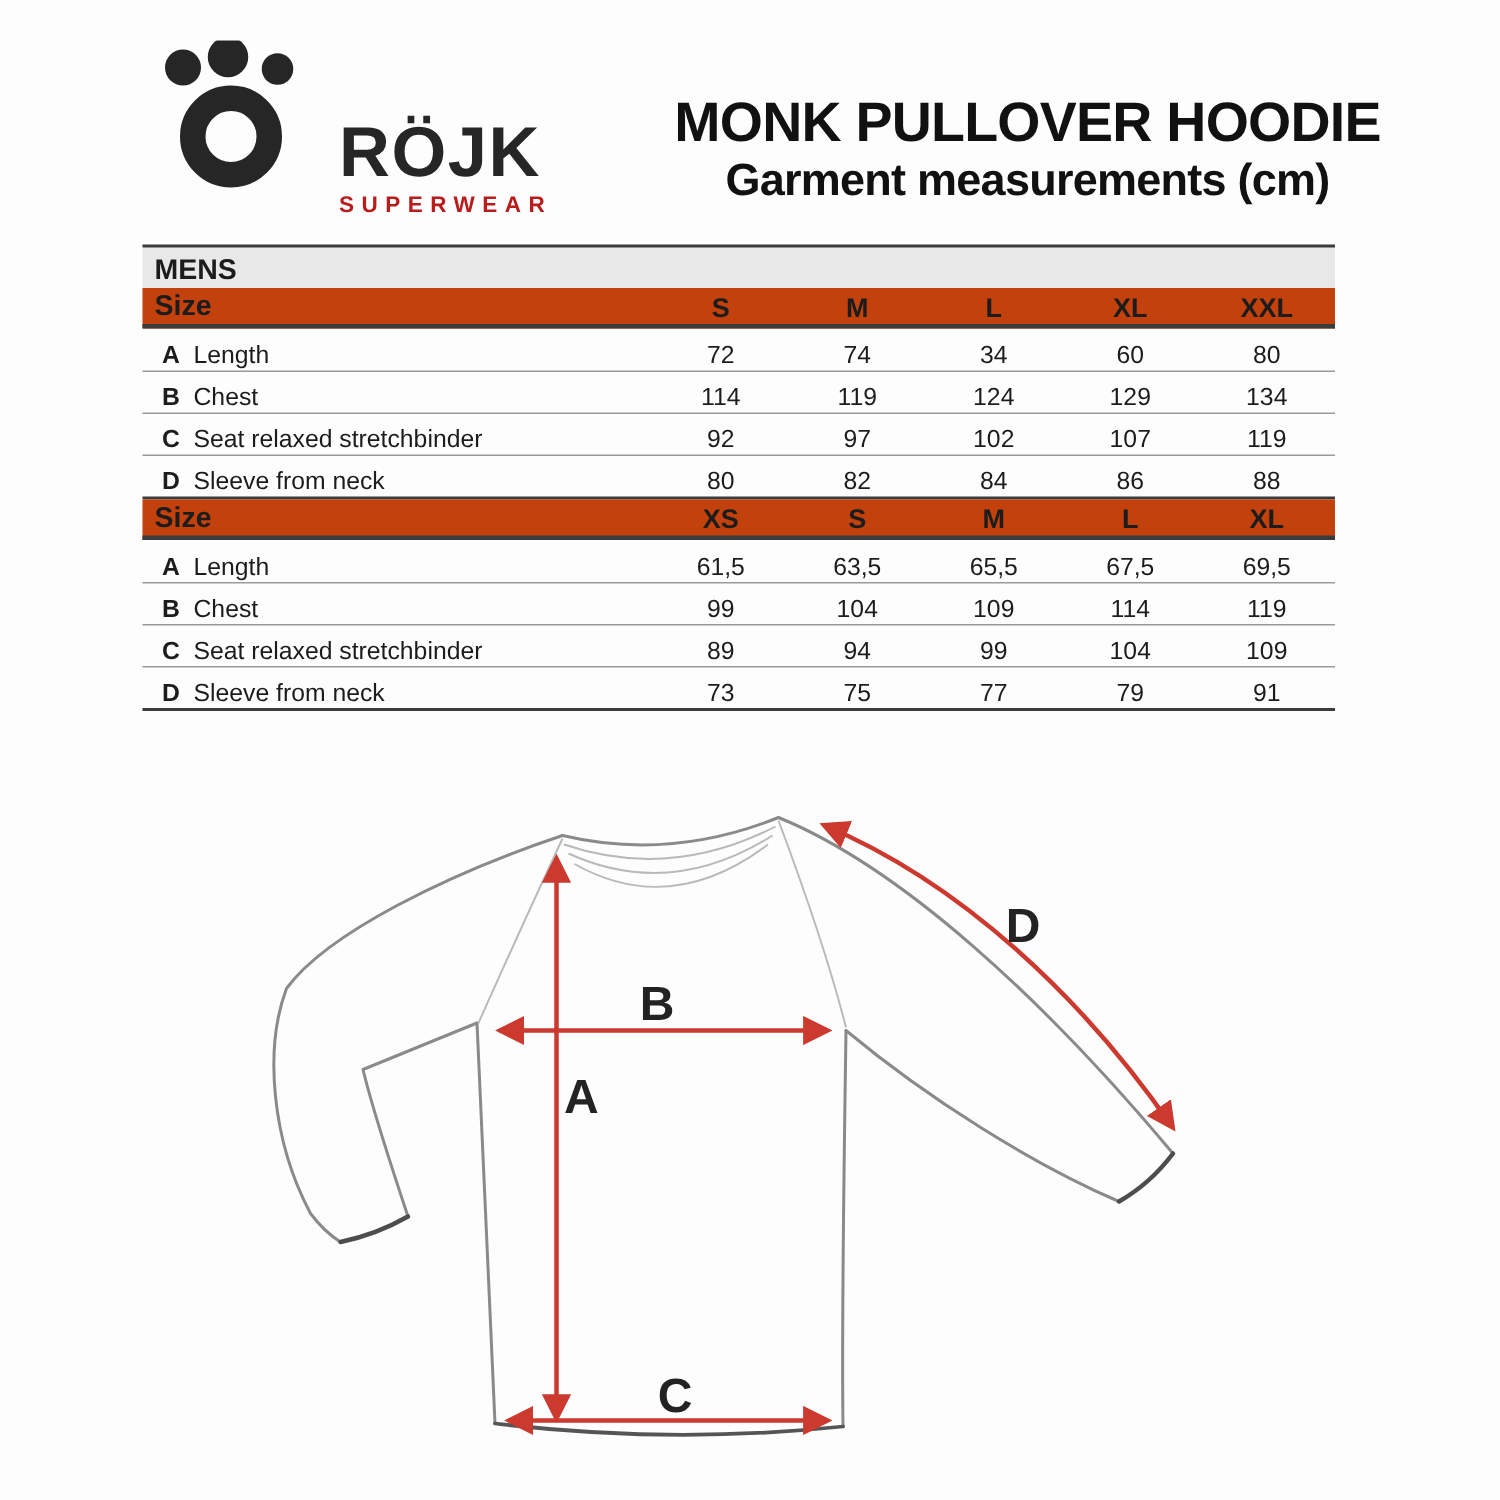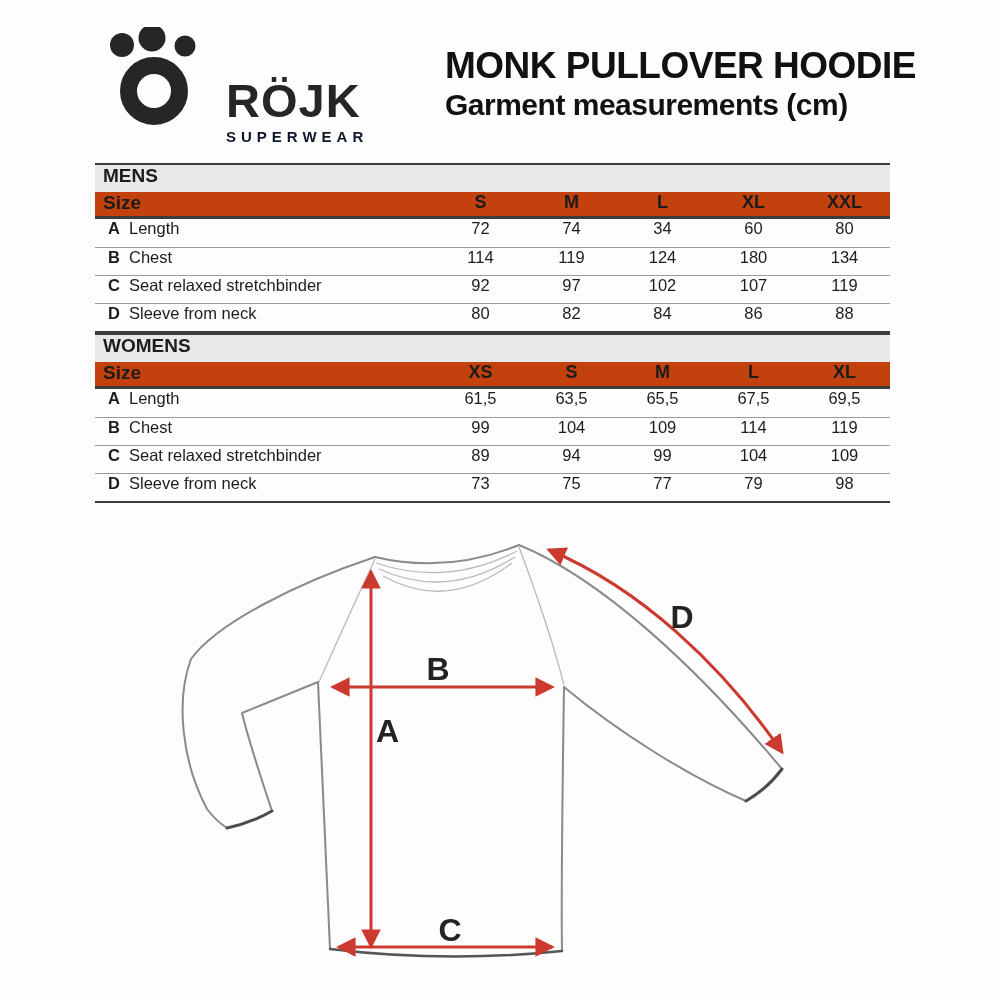--- a/index.html
+++ b/index.html
@@ -3,29 +3,29 @@
 <meta charset="utf-8">
 <style>
   html,body{margin:0;padding:0;background:#fff;}
   .page{position:relative;width:1000px;height:1000px;background:#fdfdfd;overflow:hidden;
         font-family:"Liberation Sans",sans-serif;color:#1c1c1c;}
 
   
   .logo{position:absolute;left:100px;top:27px;display:flex;align-items:flex-end;}
   .logo-text{margin-left:14px;padding-top:26px;}
   .brand{font-size:47px;font-weight:bold;letter-spacing:1px;color:#262626;line-height:1;}
-  .brand-sub{font-size:15px;font-weight:bold;letter-spacing:5px;color:#0f172a;margin-top:4px;}
-  .title{position:absolute;left:445px;top:44px;width:480px;}
+  .brand-sub{font-size:15px;font-weight:bold;letter-spacing:5px;color:#b91c1c;margin-top:4px;}
+  .title{position:absolute;left:445px;top:60px;width:480px;text-align:center;}
   .title-l1{font-size:37px;font-weight:bold;letter-spacing:-0.5px;color:#111;line-height:1.17;}
   .title-l2{font-size:30px;font-weight:bold;letter-spacing:-0.5px;color:#111;line-height:1.17;}
 
   
   .tables{position:absolute;left:95px;top:163px;width:795px;}
   .size-table{width:100%;border-bottom:2px solid #3c3c3c;}
-  .row{display:flex;align-items:flex-start;}
+  .row{display:flex;align-items:flex-end;}
   .section-row{height:29px;background:#e8e8e8;border-top:2px solid #3c3c3c;
                font-weight:bold;font-size:19px;padding-left:8px;box-sizing:border-box;}
   .size-row{height:27px;background:#c2410c;border-bottom:3px solid #3c3c3c;
             font-weight:bold;box-sizing:border-box;}
   .data-row{height:28px;box-sizing:border-box;font-size:16.5px;}
   .data-row + .data-row{border-top:1.5px solid #9a9a9a;}
   .cell-label{width:340px;display:flex;align-items:center;box-sizing:border-box;padding-left:8px;}
   .size-row .cell-label{font-size:19px;}
   .cell-letter{font-weight:bold;width:26px;padding-left:5px;box-sizing:border-box;}
   .cell-val{width:91px;text-align:center;}
@@ -89,21 +89,21 @@
         <span class="cell-val">80</span>
       </div>
       <div class="row data-row">
         <span class="cell-label">
             <span class="cell-letter">B</span>
             <span>Chest</span>
           </span>
         <span class="cell-val">114</span>
         <span class="cell-val">119</span>
         <span class="cell-val">124</span>
-        <span class="cell-val">180</span>
+        <span class="cell-val">129</span>
         <span class="cell-val">134</span>
       </div>
       <div class="row data-row">
         <span class="cell-label">
             <span class="cell-letter">C</span>
             <span>Seat relaxed stretchbinder</span>
           </span>
         <span class="cell-val">92</span>
         <span class="cell-val">97</span>
         <span class="cell-val">102</span>
@@ -117,23 +117,20 @@
           </span>
         <span class="cell-val">80</span>
         <span class="cell-val">82</span>
         <span class="cell-val">84</span>
         <span class="cell-val">86</span>
         <span class="cell-val">88</span>
       </div>
     </div>
 
     <div class="size-table">
-      <div class="row section-row">
-        <span>WOMENS</span>
-      </div>
       <div class="row size-row">
         <span class="cell-label">Size</span>
         <span class="cell-val">XS</span>
         <span class="cell-val">S</span>
         <span class="cell-val">M</span>
         <span class="cell-val">L</span>
         <span class="cell-val">XL</span>
       </div>
       <div class="row data-row">
         <span class="cell-label">
@@ -170,21 +167,21 @@
       </div>
       <div class="row data-row">
         <span class="cell-label">
             <span class="cell-letter">D</span>
             <span>Sleeve from neck</span>
           </span>
         <span class="cell-val">73</span>
         <span class="cell-val">75</span>
         <span class="cell-val">77</span>
         <span class="cell-val">79</span>
-        <span class="cell-val">98</span>
+        <span class="cell-val">91</span>
       </div>
     </div>
   </div>
 
   <svg class="diagram" width="1000" height="490" viewBox="0 0 1000 490">
     <defs>
       <marker id="ah" viewBox="0 0 10 10" refX="8.5" refY="5" markerWidth="6.5" markerHeight="6.5" orient="auto-start-reverse">
         <path d="M0,0 L10,5 L0,10 z" fill="#cc392e"></path>
       </marker>
     </defs>

